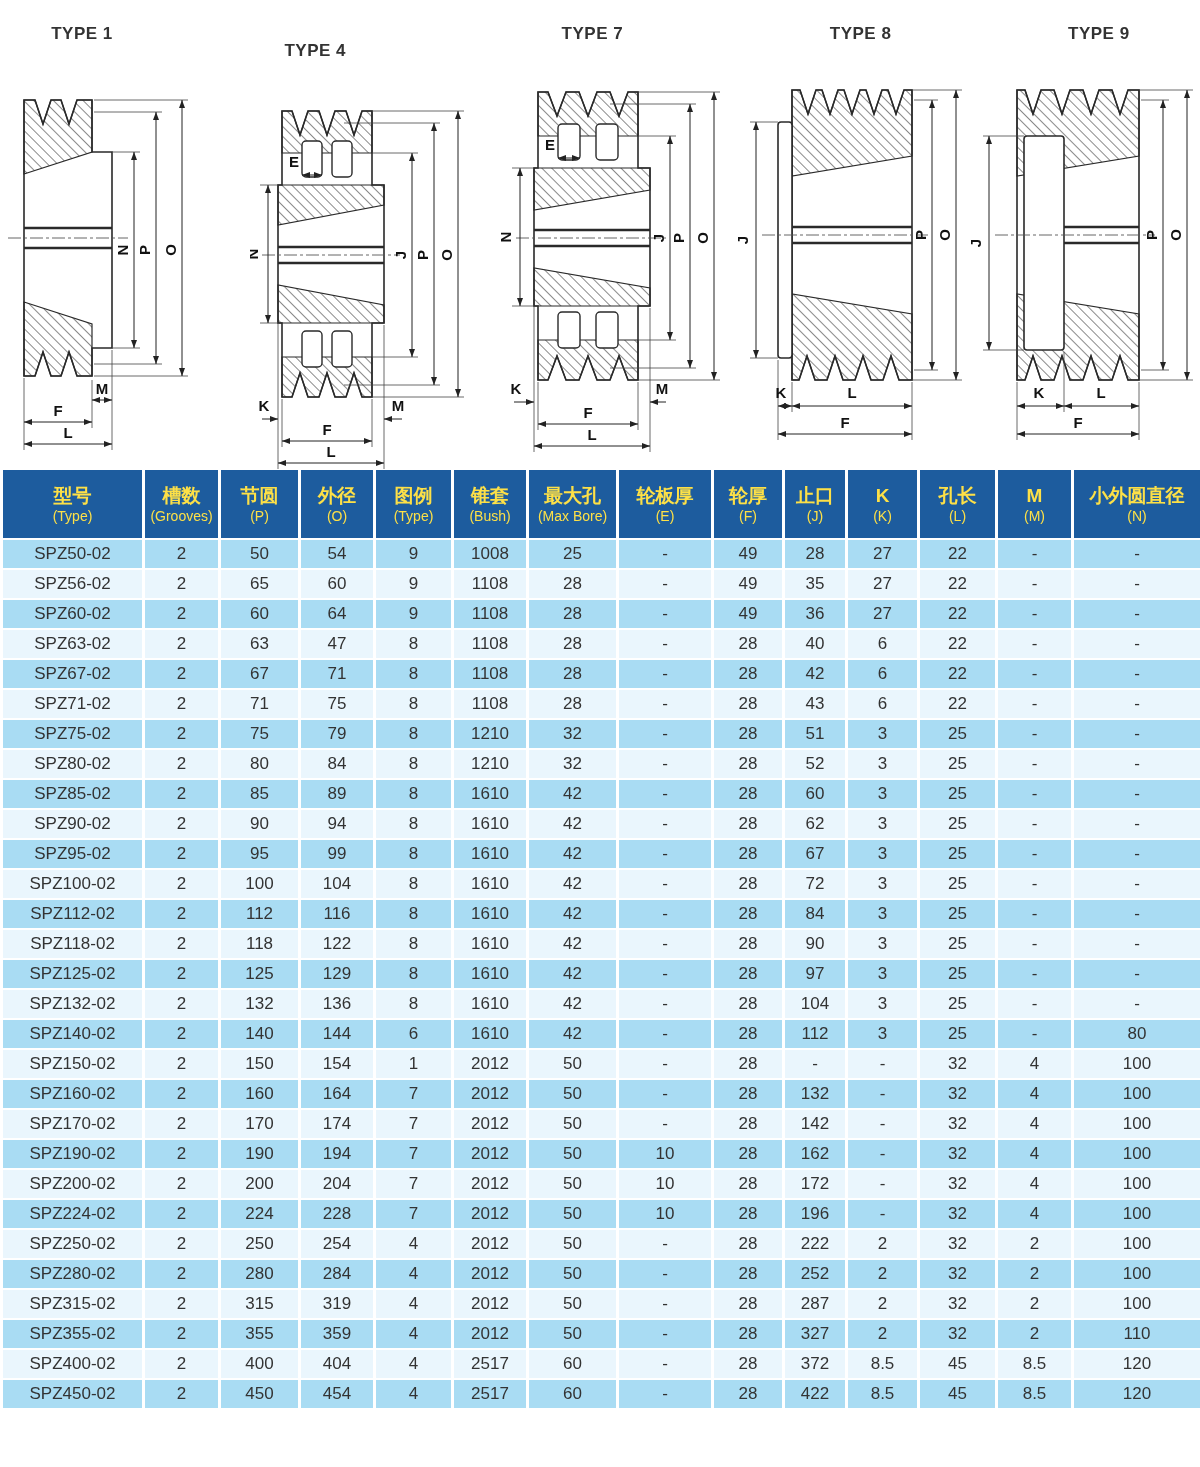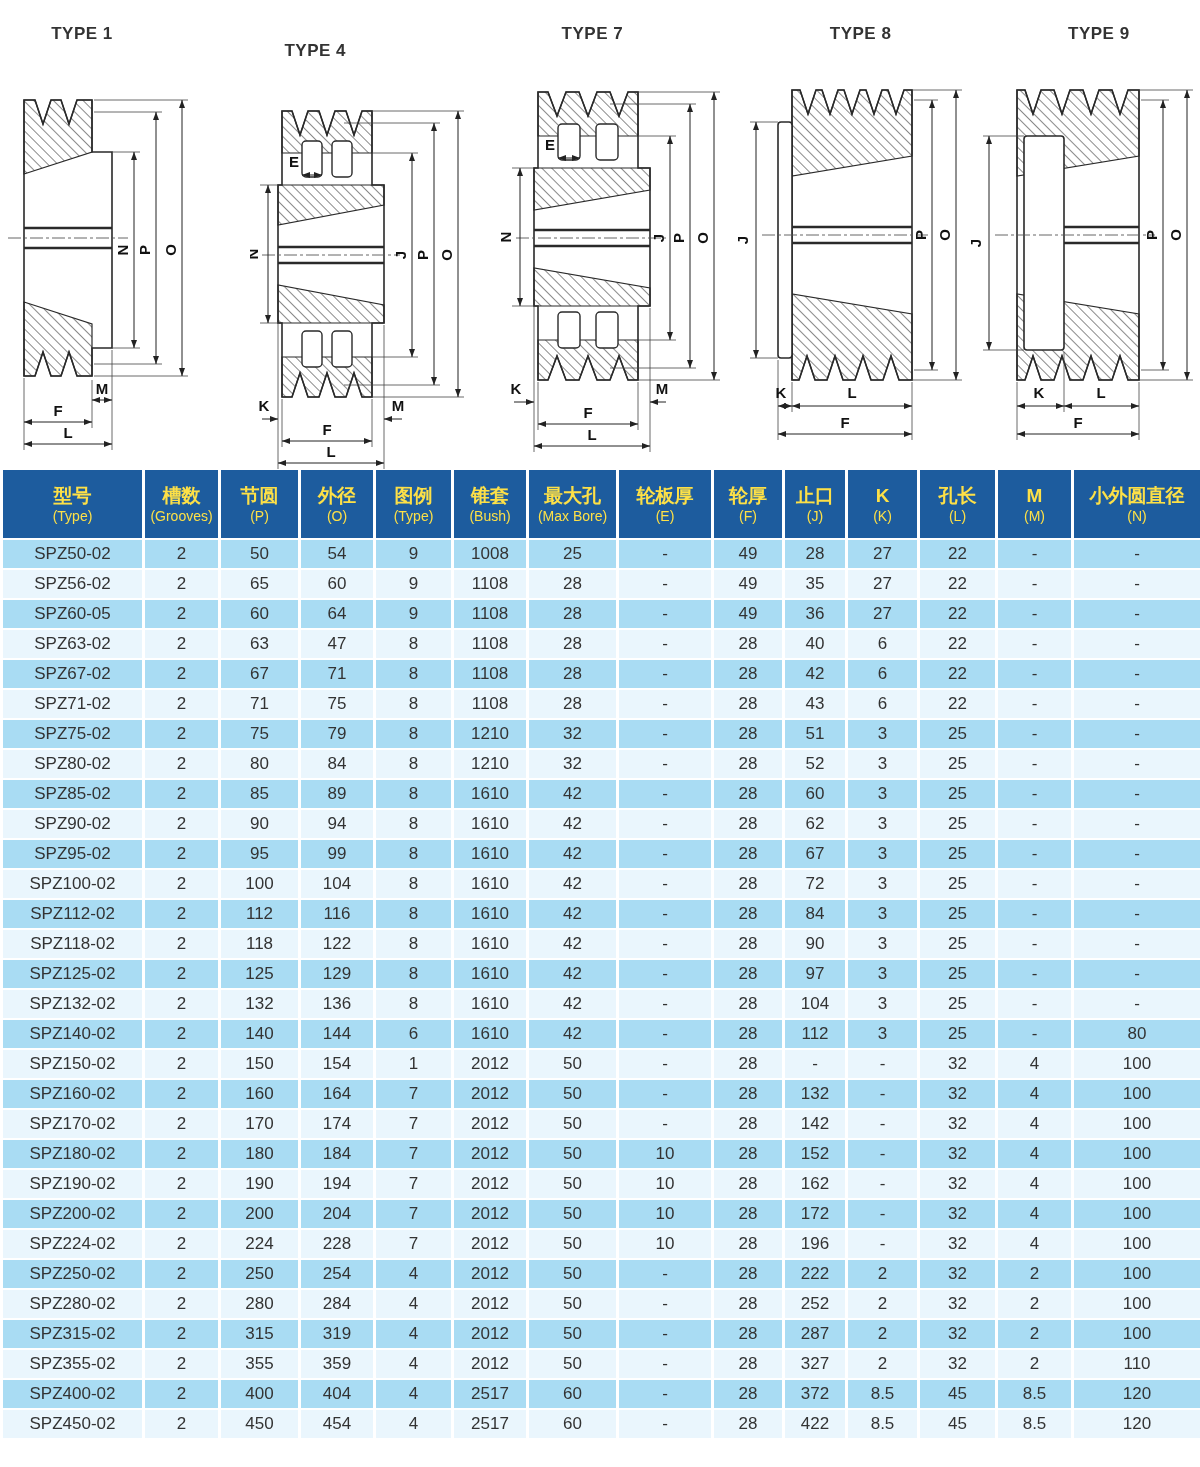--- a/index.html
+++ b/index.html
@@ -351,21 +351,21 @@
         <td>28</td>
         <td>-</td>
         <td>49</td>
         <td>35</td>
         <td>27</td>
         <td>22</td>
         <td>-</td>
         <td>-</td>
       </tr>
       <tr>
-        <td>SPZ60-05</td>
+        <td>SPZ60-02</td>
         <td>2</td>
         <td>60</td>
         <td>64</td>
         <td>9</td>
         <td>1108</td>
         <td>28</td>
         <td>-</td>
         <td>49</td>
         <td>36</td>
         <td>27</td>
@@ -633,36 +633,20 @@
         <td>SPZ170-02</td>
         <td>2</td>
         <td>170</td>
         <td>174</td>
         <td>7</td>
         <td>2012</td>
         <td>50</td>
         <td>-</td>
         <td>28</td>
         <td>142</td>
-        <td>-</td>
-        <td>32</td>
-        <td>4</td>
-        <td>100</td>
-      </tr>
-      <tr>
-        <td>SPZ180-02</td>
-        <td>2</td>
-        <td>180</td>
-        <td>184</td>
-        <td>7</td>
-        <td>2012</td>
-        <td>50</td>
-        <td>10</td>
-        <td>28</td>
-        <td>152</td>
         <td>-</td>
         <td>32</td>
         <td>4</td>
         <td>100</td>
       </tr>
       <tr>
         <td>SPZ190-02</td>
         <td>2</td>
         <td>190</td>
         <td>194</td>

